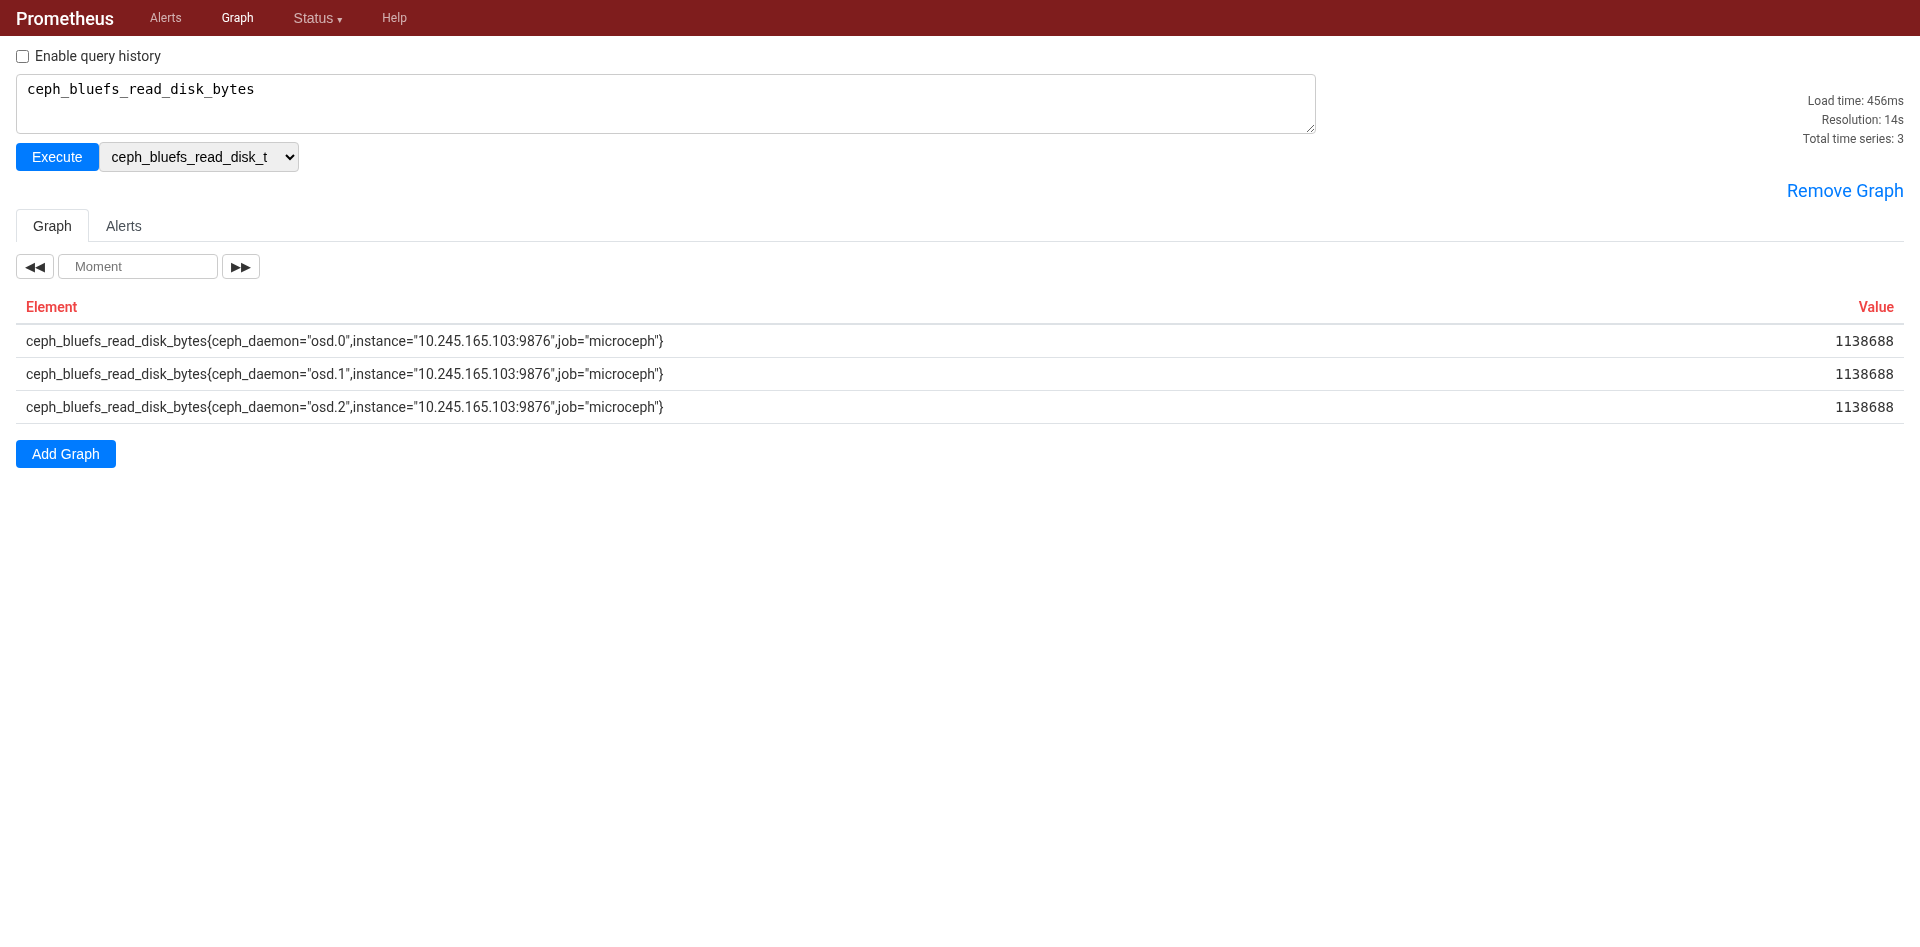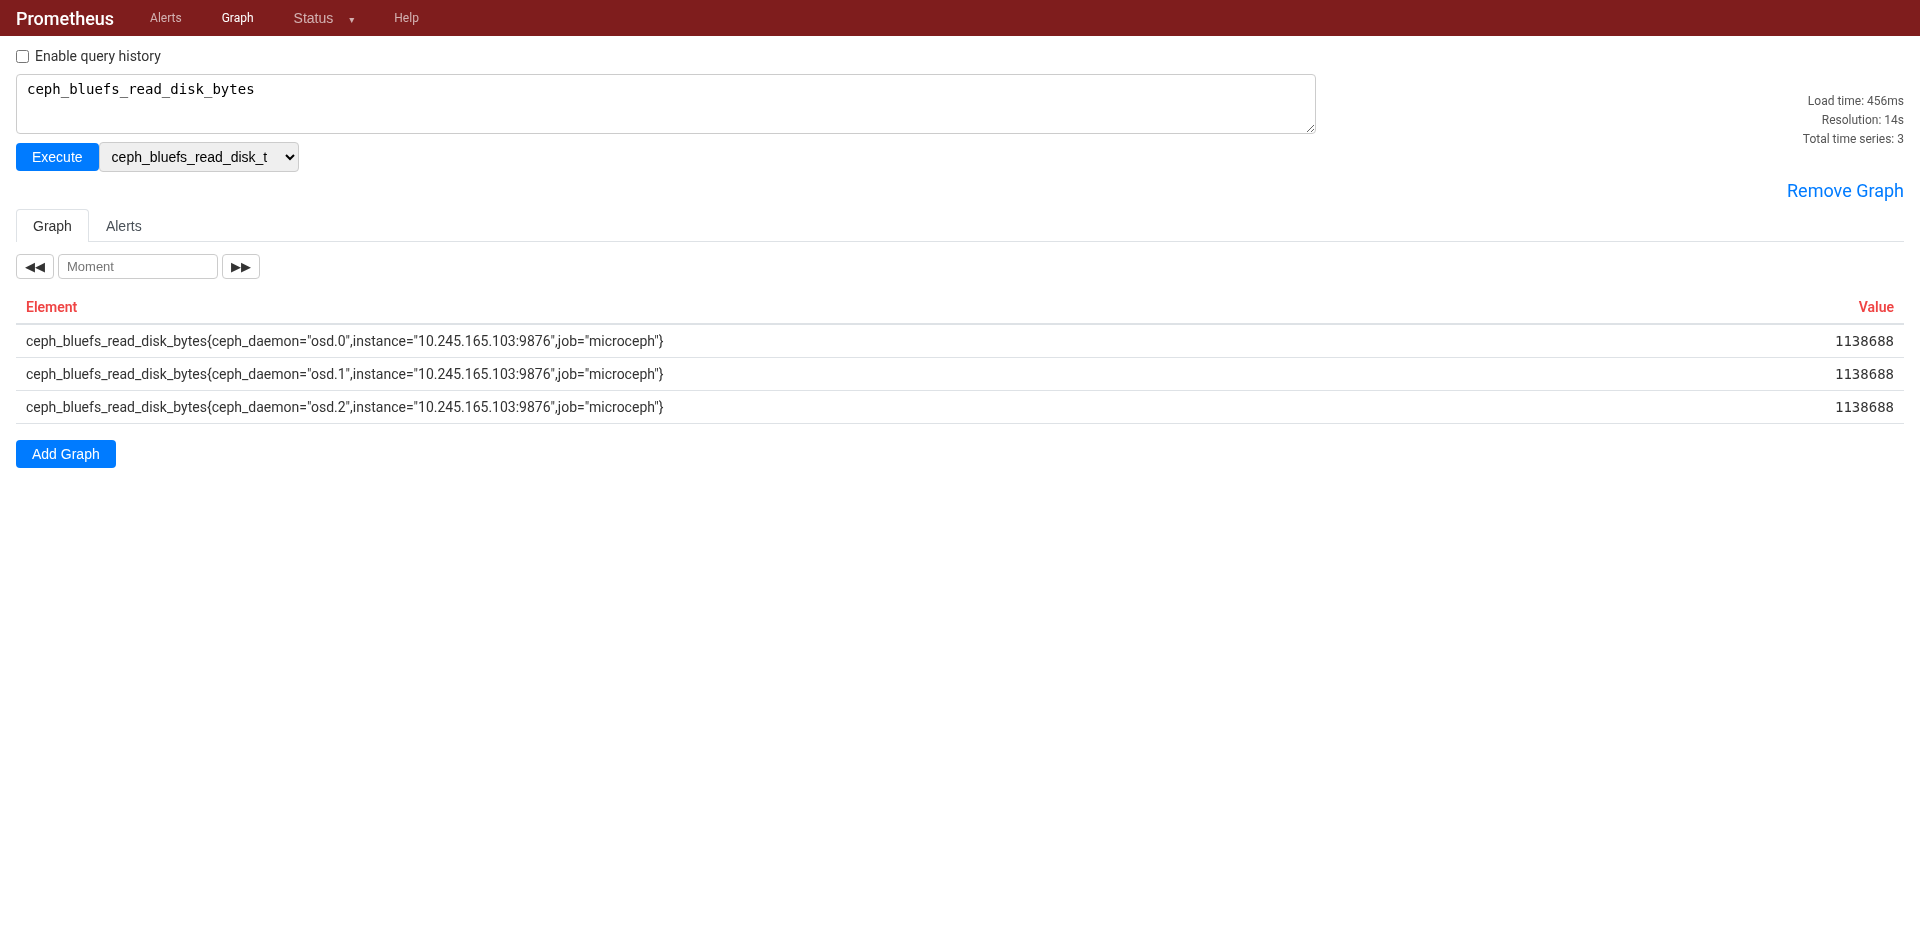--- a/index.html
+++ b/index.html
@@ -36,21 +36,21 @@
     }
     .nav-dropdown-toggle {
       color: rgba(255,255,255,0.65);
       background: none;
       border: none;
       padding: 8px 12px;
       font-size: 14px;
       cursor: pointer;
       display: flex;
       align-items: center;
-      gap: 16px;
+      gap: 4px;
     }
     .caret::after { content: " ▾"; font-size: 10px; }
 
     
     .main-content {
       padding: 12px 16px;
     }
 
     
     .query-history-row {
@@ -160,21 +160,21 @@
       background: #fff;
       border: 1px solid #ccc;
       border-radius: 4px;
       padding: 4px 8px;
       cursor: pointer;
       font-size: 13px;
       color: #333;
     }
 
     .moment-input {
-      padding: 4px 8px;
+      padding: 4px 16px;
       border: 1px solid #ccc;
       border-radius: 4px;
       font-size: 13px;
       width: 160px;
       color: #666;
     }
 
     
     .data-table {
       width: 100%;

